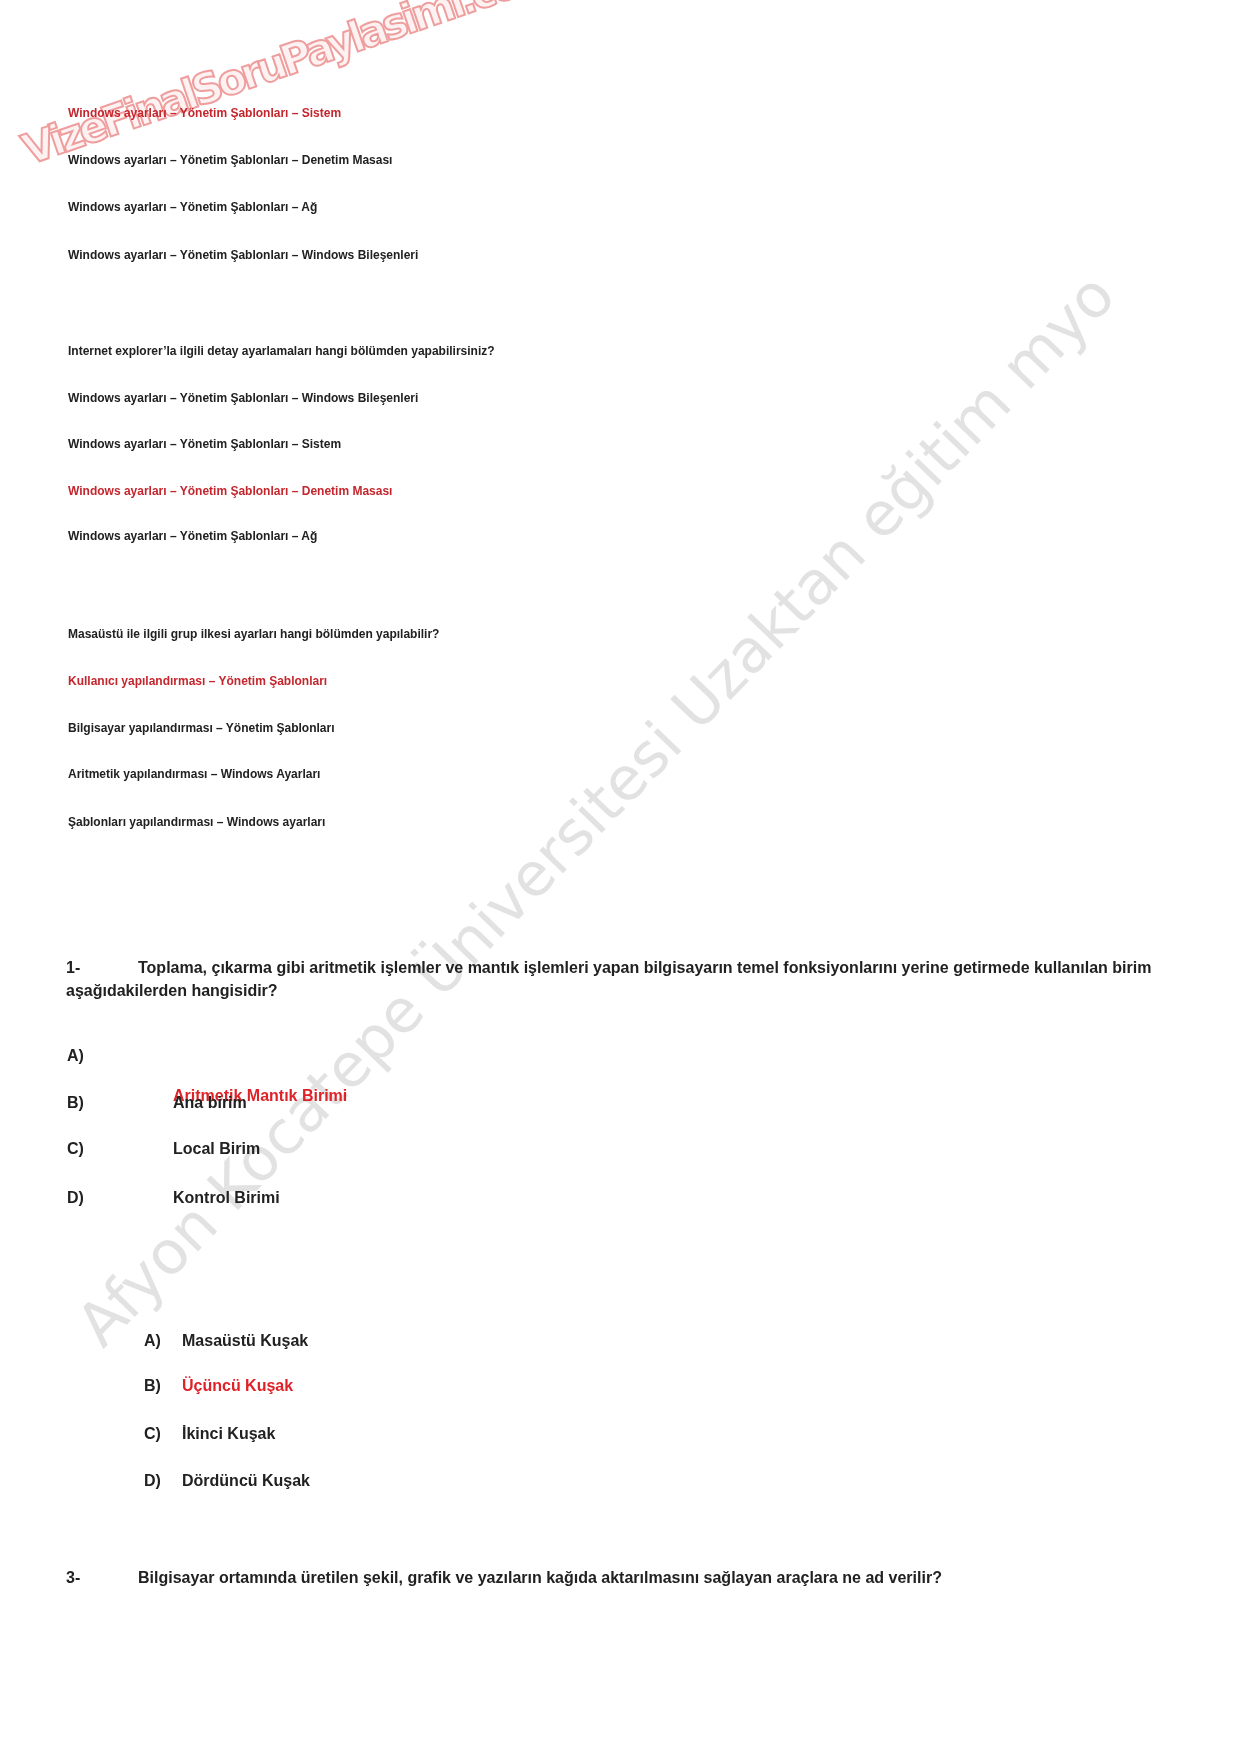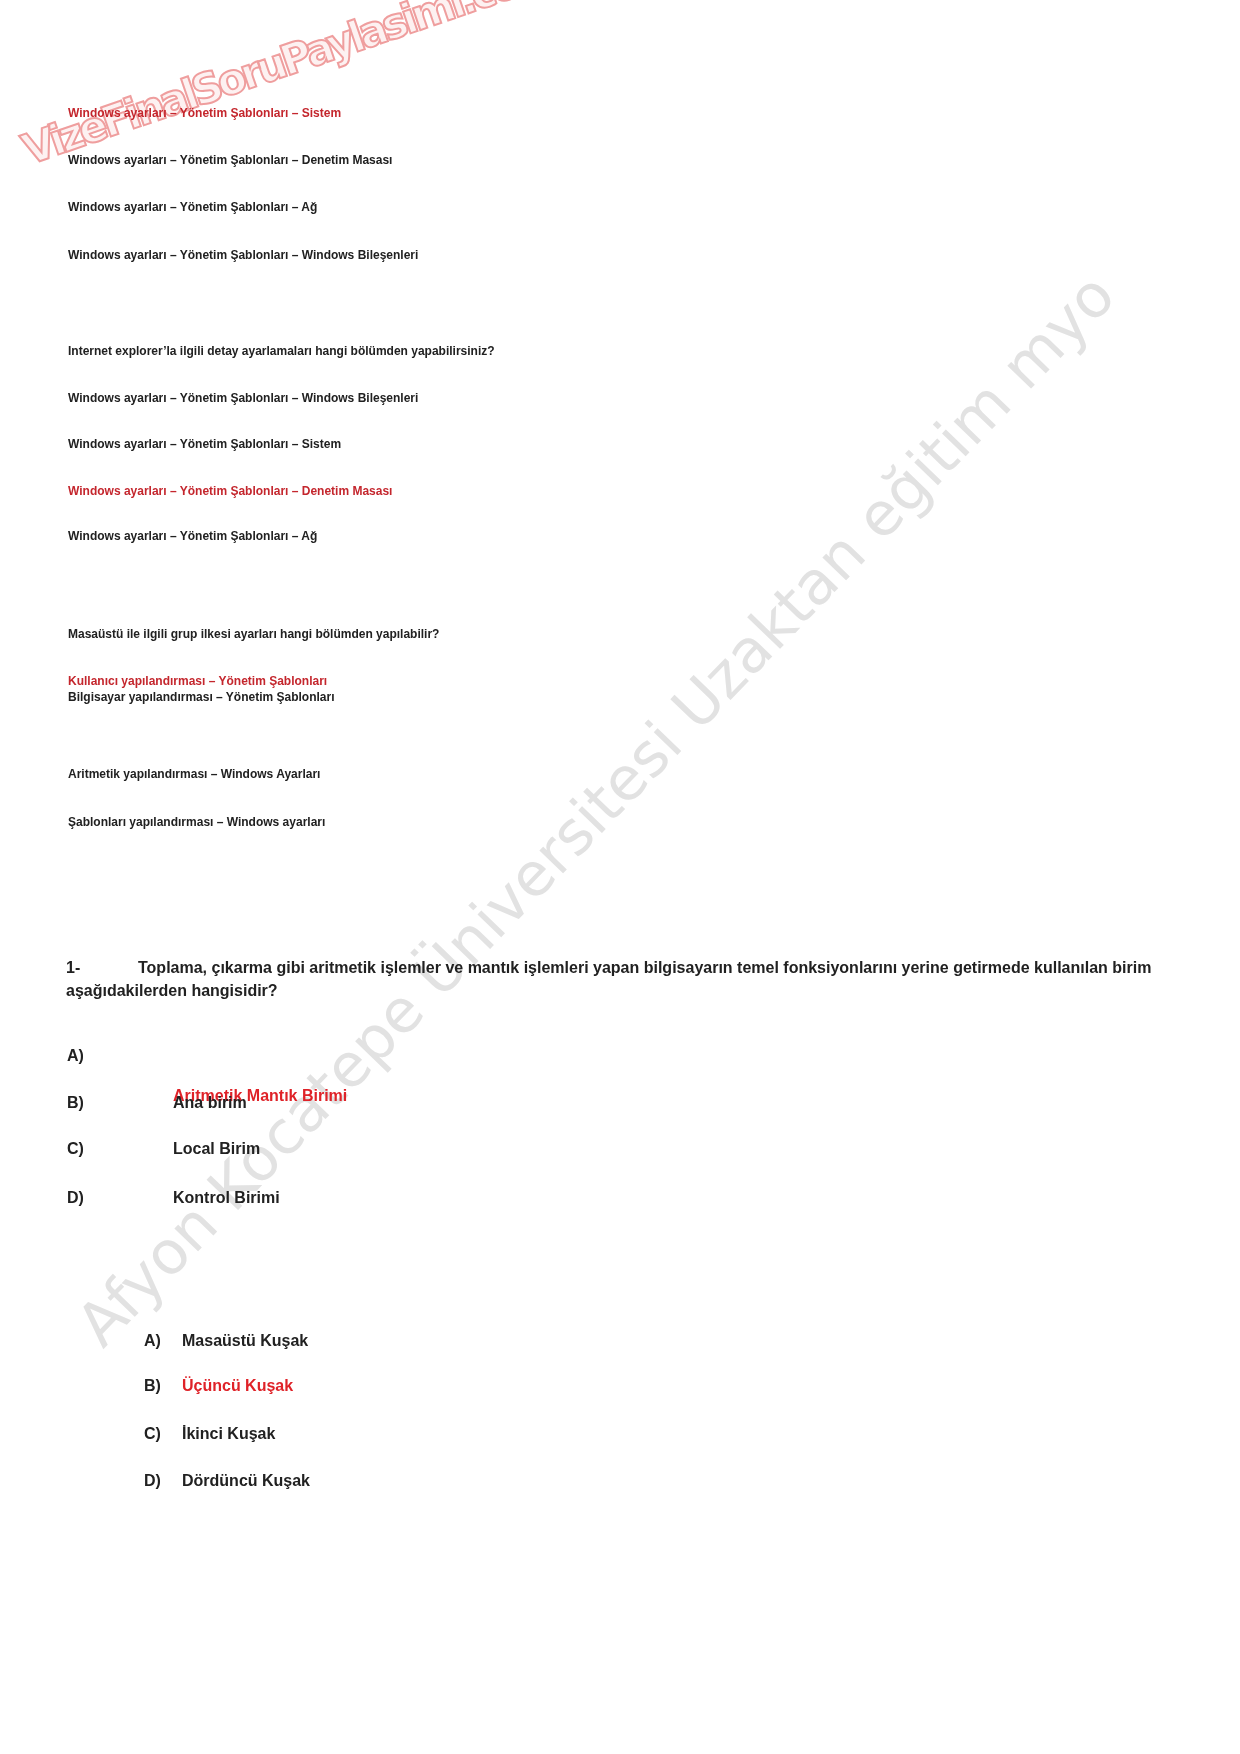--- a/index.html
+++ b/index.html
@@ -43,21 +43,21 @@
   <div class="line" style="top:245px">Windows ayarları – Yönetim Şablonları – Windows Bileşenleri</div>
 
   <div class="line" style="top:341px">Internet explorer’la ilgili detay ayarlamaları hangi bölümden yapabilirsiniz?</div>
   <div class="line" style="top:388px">Windows ayarları – Yönetim Şablonları – Windows Bileşenleri</div>
   <div class="line" style="top:434px">Windows ayarları – Yönetim Şablonları – Sistem</div>
   <div class="line red" style="top:481px">Windows ayarları – Yönetim Şablonları – Denetim Masası</div>
   <div class="line" style="top:526px">Windows ayarları – Yönetim Şablonları – Ağ</div>
 
   <div class="line" style="top:624px">Masaüstü ile ilgili grup ilkesi ayarları hangi bölümden yapılabilir?</div>
   <div class="line red" style="top:671px">Kullanıcı yapılandırması – Yönetim Şablonları</div>
-  <div class="line" style="top:687px">Bilgisayar yapılandırması – Yönetim Şablonları</div>
+  <div class="line" style="top:718px">Bilgisayar yapılandırması – Yönetim Şablonları</div>
   <div class="line" style="top:764px">Aritmetik yapılandırması – Windows Ayarları</div>
   <div class="line" style="top:812px">Şablonları yapılandırması – Windows ayarları</div>
 
   <div class="qwrap" style="top:956px">
     <span class="qnum">1-</span><span>Toplama, çıkarma gibi aritmetik işlemler ve mantık işlemleri yapan bilgisayarın temel fonksiyonlarını yerine getirmede kullanılan birim aşağıdakilerden hangisidir?</span>
   </div>
   <div class="optlabel" style="left:67px;top:1046px">A)</div>
   <div class="opttext red2" style="left:173px;top:1086px">Aritmetik Mantık Birimi</div>
   <div class="optlabel" style="left:67px;top:1093px">B)</div>
   <div class="opttext" style="left:173px;top:1093px">Ana birim</div>
@@ -68,14 +68,17 @@
 
   <div class="optlabel" style="left:144px;top:1331px">A)</div>
   <div class="opttext" style="left:182px;top:1331px">Masaüstü Kuşak</div>
   <div class="optlabel" style="left:144px;top:1376px">B)</div>
   <div class="opttext red2" style="left:182px;top:1376px">Üçüncü Kuşak</div>
   <div class="optlabel" style="left:144px;top:1424px">C)</div>
   <div class="opttext" style="left:182px;top:1424px">İkinci Kuşak</div>
   <div class="optlabel" style="left:144px;top:1471px">D)</div>
   <div class="opttext" style="left:182px;top:1471px">Dördüncü Kuşak</div>
 
+  <div class="qwrap" style="top:1566px">
+    <span class="qnum">3-</span><span>Bilgisayar ortamında üretilen şekil, grafik ve yazıların kağıda aktarılmasını sağlayan araçlara ne ad verilir?</span>
+  </div>
 
 </div>
 
 </body></html>

